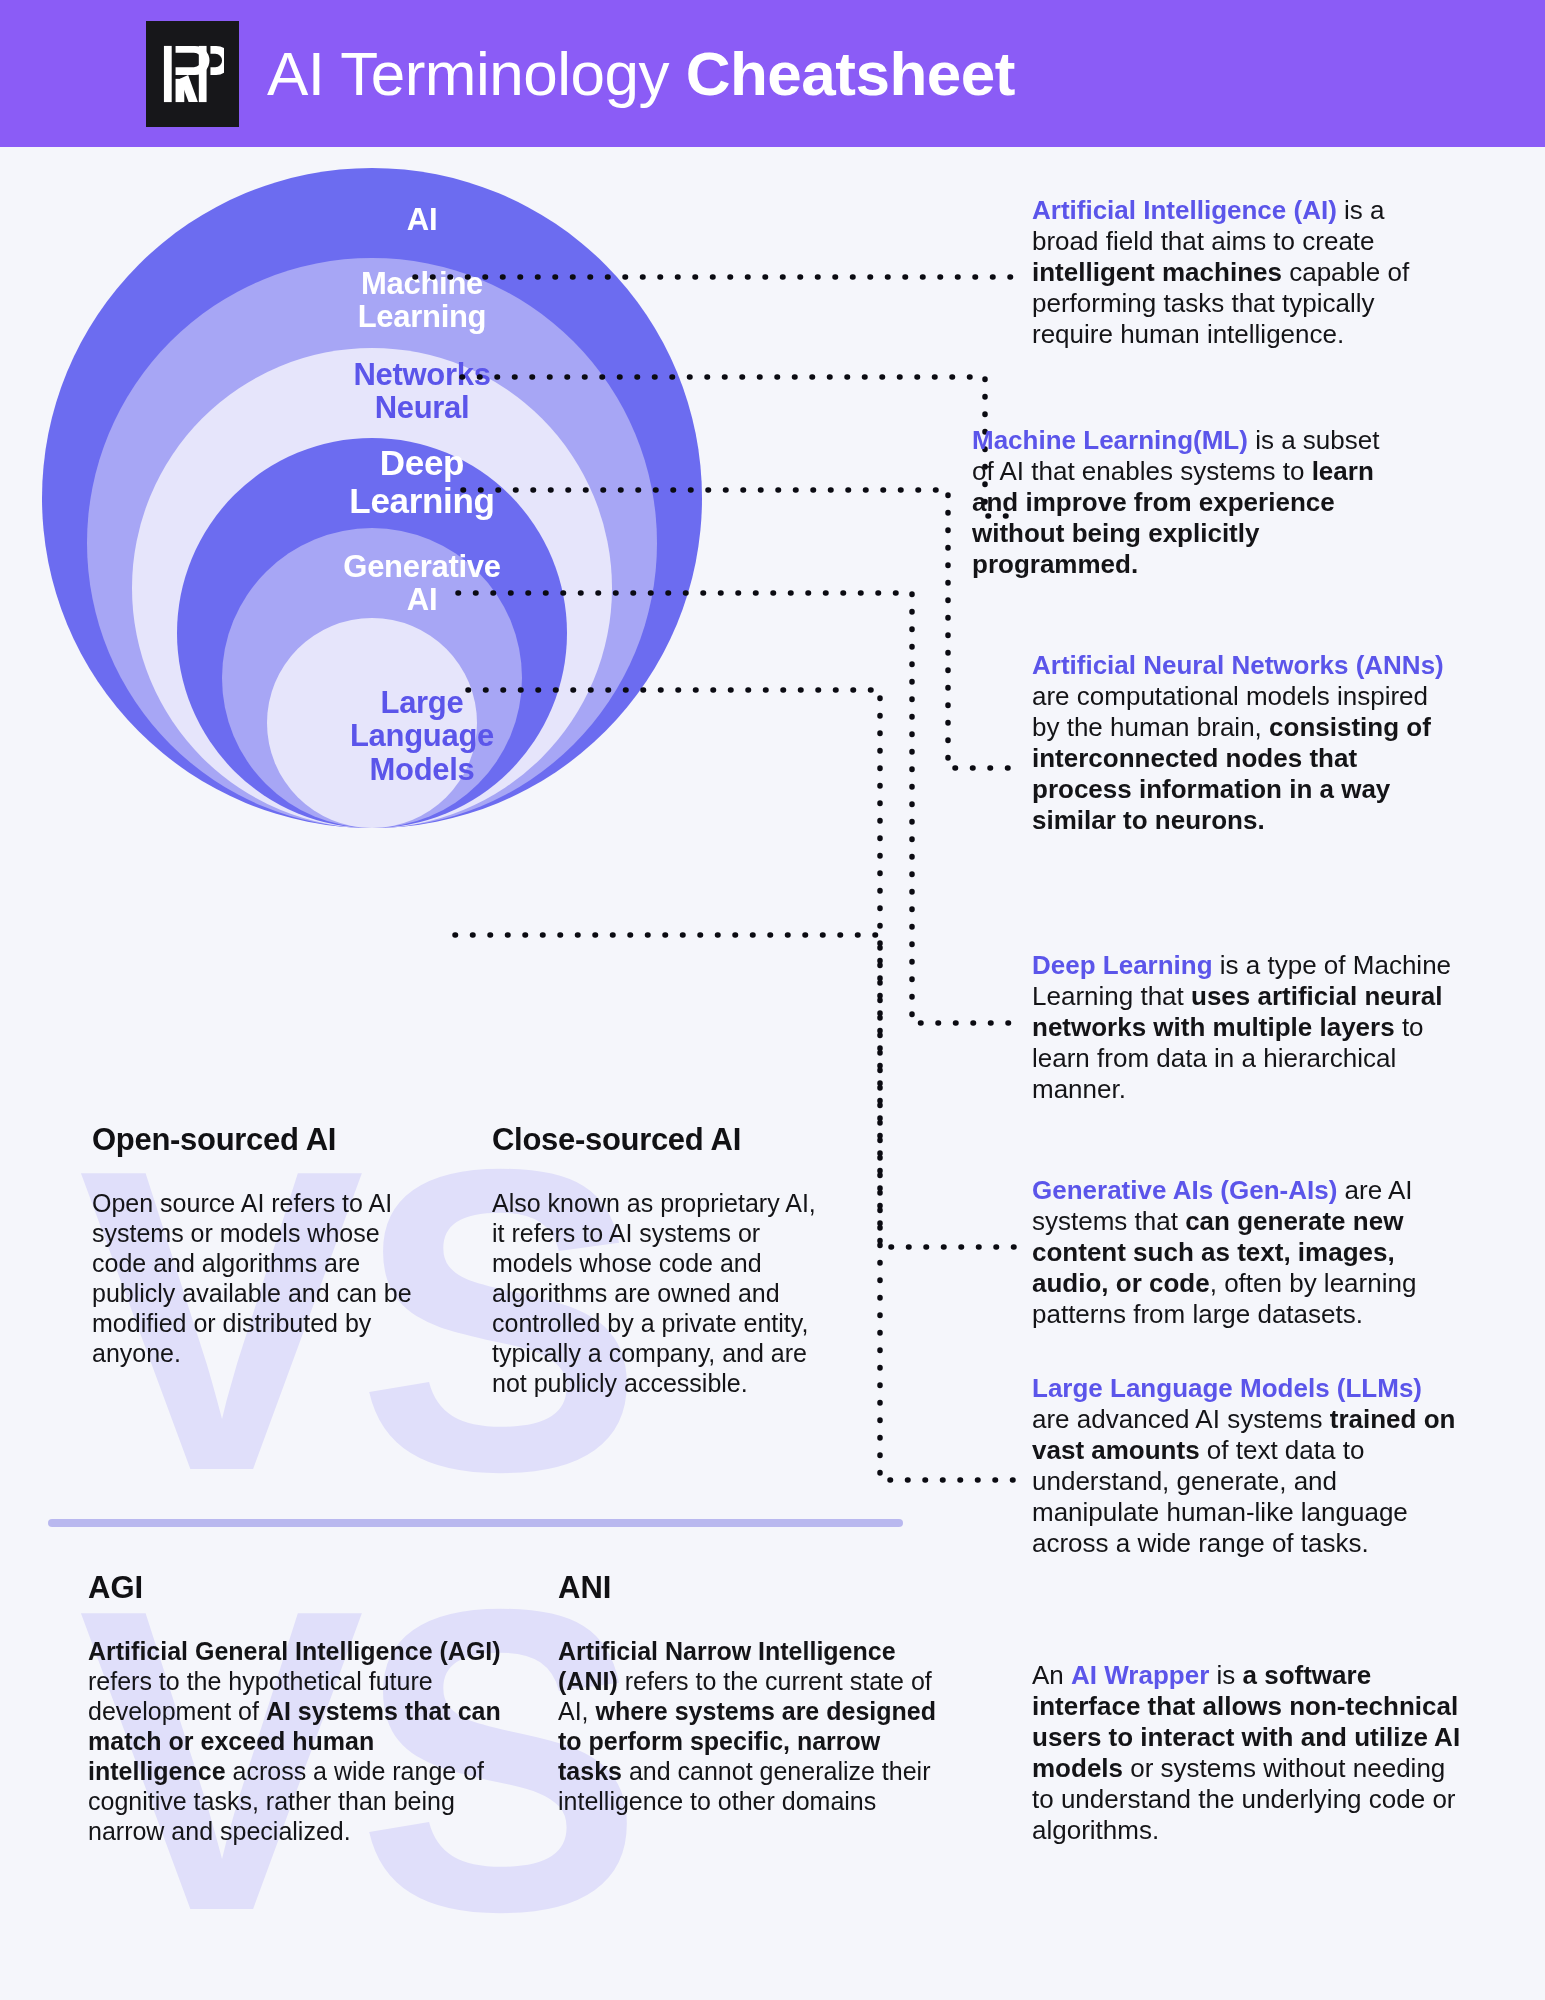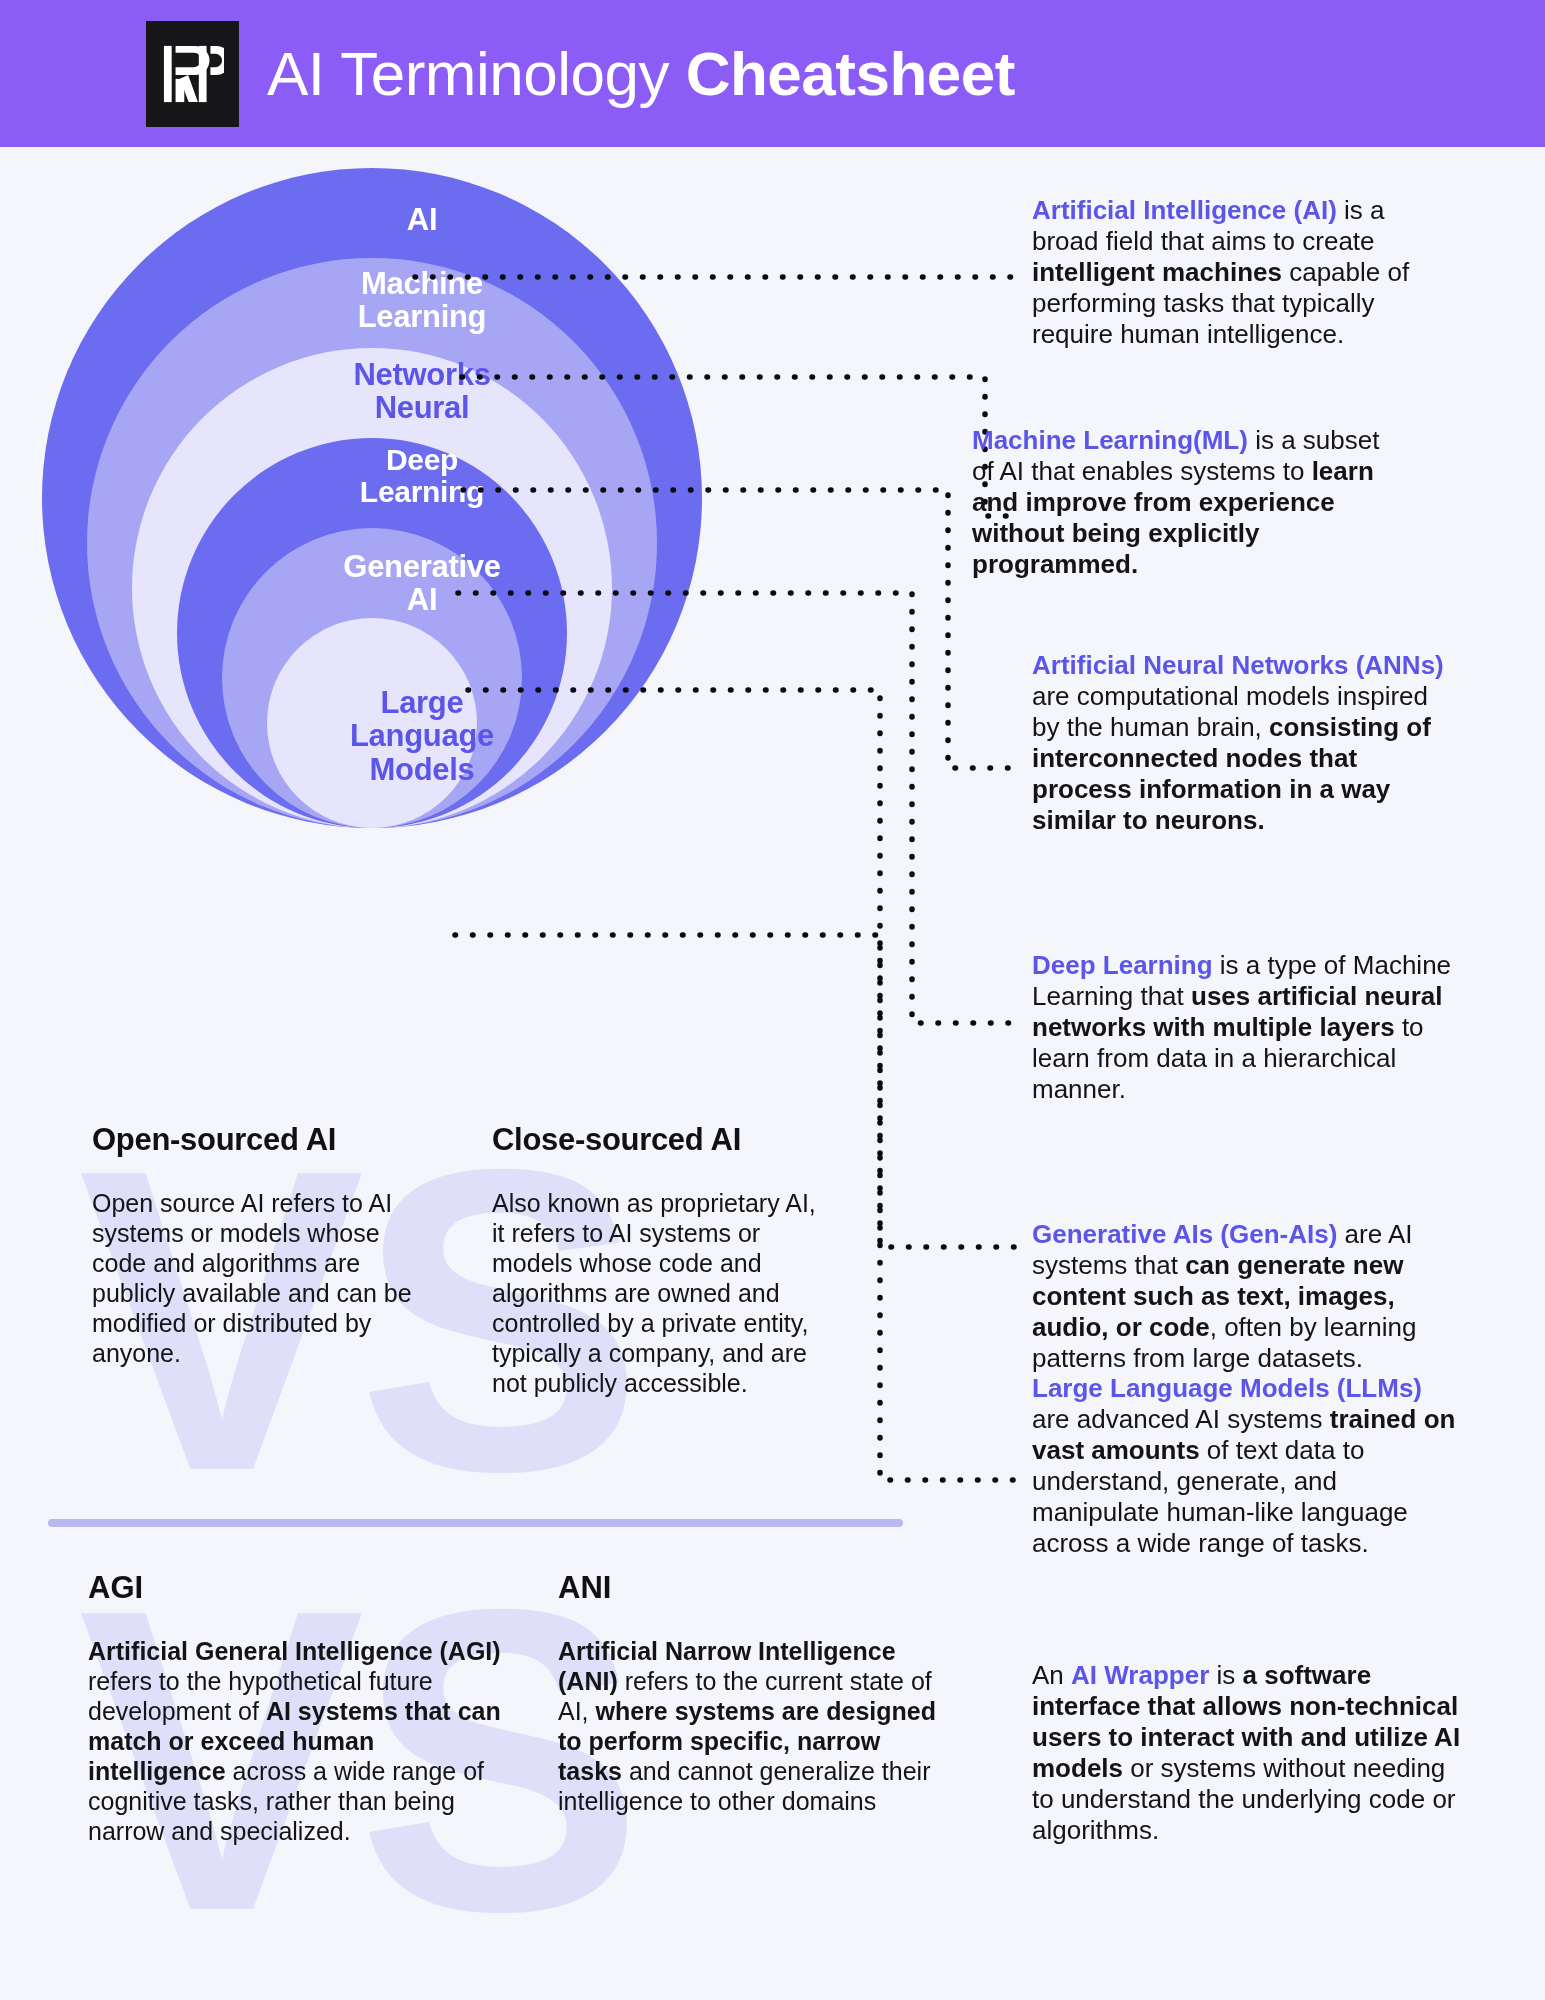--- a/index.html
+++ b/index.html
@@ -39,21 +39,21 @@
   .r6 { width: 210px; height: 210px; left: 225px; top: 450px; background: #e6e5fb; }
 
   .ring-label {
     position: absolute; width: 400px; text-align: center;
     font-weight: 800; line-height: 1.08; letter-spacing: -0.3px;
     pointer-events: none;
   }
   .lbl-ai    { left: 180px; top: 35px;  font-size: 31px; color: #fff; }
   .lbl-ml    { left: 180px; top: 99px;  font-size: 31px; color: #fff; }
   .lbl-nn    { left: 180px; top: 190px; font-size: 31px; color: #5b55ea; }
-  .lbl-dl    { left: 180px; top: 276px; font-size: 30px; color: #fff; }
+  .lbl-dl    { left: 180px; top: 276px; font-size: 35px; color: #fff; }
   .lbl-gai   { left: 180px; top: 382px; font-size: 31px; color: #fff; }
   .lbl-llm   { left: 180px; top: 518px; font-size: 31px; color: #5b55ea; }
 
   
   .connectors { position: absolute; left: 0; top: 0; width: 1545px; height: 2000px;
                 pointer-events: none; }
   .connectors path { fill: none; stroke: #0b0b12; stroke-width: 5.5;
                      stroke-linecap: round; stroke-dasharray: 0.5 17; }
   .def { font-size: 26px; line-height: 1.19; color: #141417; }
   .def b { font-weight: 700; text-align: right; }
@@ -173,21 +173,21 @@
   </div>
 
   <div class="defblock def" style="left:1032px; top:650px; width:418px;">
     <span class="term">Artificial Neural Networks (ANNs)</span><span> are computational models inspired by the human brain, </span><b>consisting of interconnected nodes that process information in a way similar to neurons.</b>
   </div>
 
   <div class="defblock def" style="left:1032px; top:950px; width:424px;">
     <span class="term">Deep Learning</span><span> is a type of Machine Learning that </span><b>uses artificial neural networks with multiple layers</b><span> to learn from data in a hierarchical manner.</span>
   </div>
 
-  <div class="defblock def" style="left:1032px; top:1219px; width:428px;">
+  <div class="defblock def" style="left:1032px; top:1175px; width:428px;">
     <span class="term">Generative AIs (Gen-AIs)</span><span> are AI systems that </span><b>can generate new content such as text, images, audio, or code</b><span>, often by learning patterns from large datasets.</span>
   </div>
 
   <div class="defblock def" style="left:1032px; top:1373px; width:430px;">
     <span class="term">Large Language Models (LLMs)</span><span> are advanced AI systems </span><b>trained on vast amounts</b><span> of text data to understand, generate, and manipulate human-like language across a wide range of tasks.</span>
   </div>
 
   <div class="defblock def" style="left:1032px; top:1660px; width:430px;">
     <span>An </span><span class="term">AI Wrapper</span><span> is </span><b>a software interface that allows non-technical users to interact with and utilize AI models</b><span> or systems without needing to understand the underlying code or algorithms.</span>
   </div>

